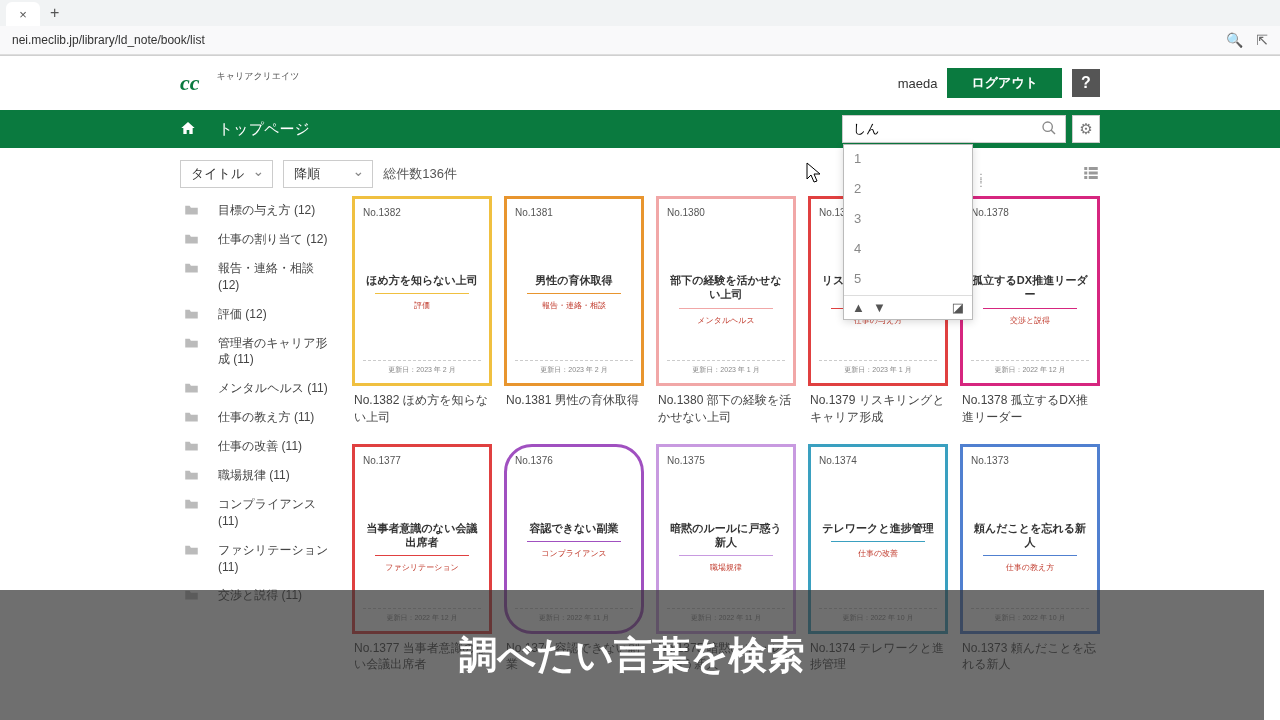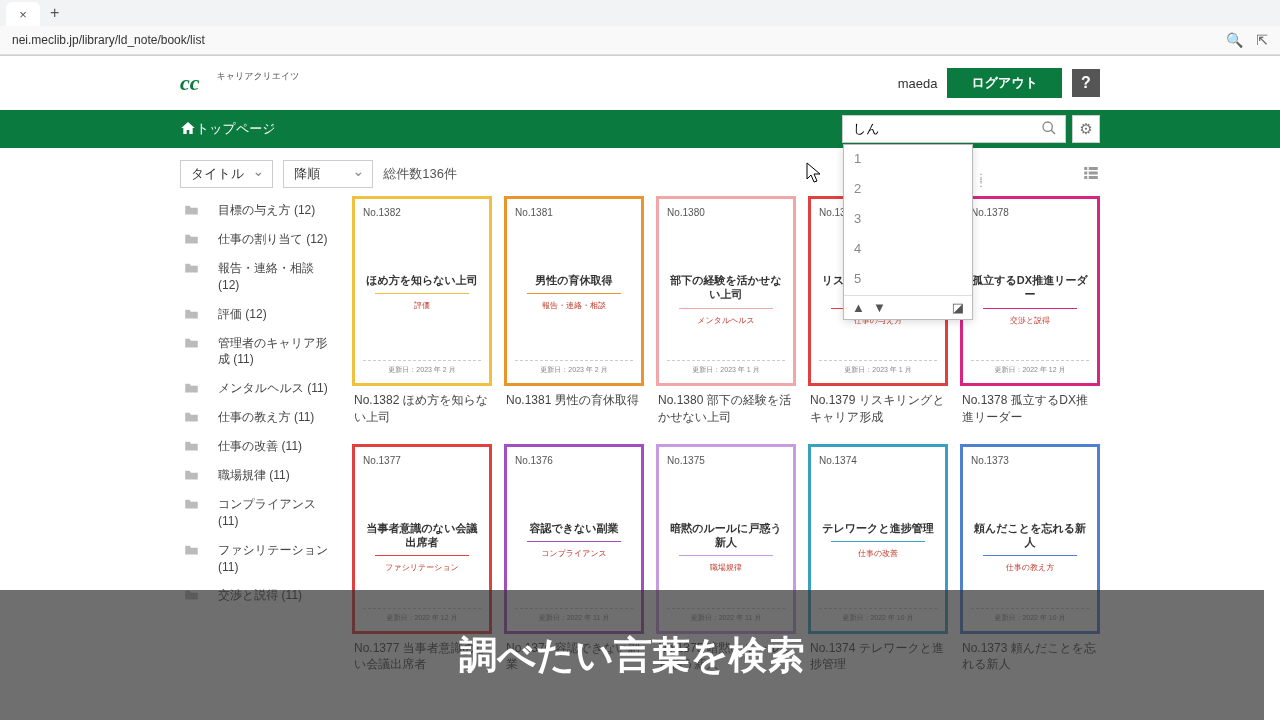--- a/index.html
+++ b/index.html
@@ -22,21 +22,21 @@
 .logo-mark { font-family: cursive; font-size: 22px; font-style: italic; color: #0a7a3f; font-weight: bold; }
 .logo-text { font-size: 9px; color: #555; }
 .header-right { display: flex; align-items: center; gap: 10px; }
 .username { font-size: 13px; color: #333; }
 .logout-btn { background: #0a7a3f; color: #fff; border: none; padding: 6px 24px; font-size: 13px; cursor: pointer; font-weight: bold; }
 .help-btn { background: #555; color: #fff; width: 28px; height: 28px; display: inline-flex; align-items: center; justify-content: center; font-weight: bold; border: none; font-size: 16px; }
 
 
 .nav-bar { background: #0a7a3f; color: #fff; }
 .nav-inner { width: 920px; margin: 0 auto; display: flex; justify-content: space-between; align-items: center; height: 38px; }
-.nav-home { display: flex; align-items: center; gap: 0; cursor: pointer; font-size: 13px; }
+.nav-home { display: flex; align-items: center; gap: 22px; cursor: pointer; font-size: 15px; }
 .nav-right { display: flex; align-items: center; gap: 6px; position: relative; }
 .search-wrap { background: #fff; border: 1px solid #ccc; display: flex; align-items: center; width: 224px; height: 28px; padding: 0 4px; position: relative; }
 .search-input { border: none; flex: 1; padding: 3px 6px; outline: none; font-size: 13px; }
 .search-icon-btn { color: #777; font-size: 14px; padding: 0 4px; }
 .gear-btn { background: #fff; border: 1px solid #ccc; width: 28px; height: 28px; display: inline-flex; align-items: center; justify-content: center; color: #777; font-size: 15px; }
 
 
 .ime-dropdown { position: absolute; top: 28px; left: 0; right: 0; background: #fff; border: 1px solid #bbb; box-shadow: 0 2px 8px rgba(0,0,0,.15); z-index: 100; width: 130px; }
 .ime-row { padding: 6px 10px; display: flex; gap: 10px; font-size: 13px; cursor: pointer; }
 .ime-num { color: #888; }
@@ -69,21 +69,21 @@
 .card-divider { border-top: 1px solid; margin: 6px 12px 0; }
 .card-sub { font-size: 8px; text-align: center; margin-top: 6px; color: #c0392b; }
 .card-date { font-size: 7px; text-align: center; margin-top: auto; color: #888; border-top: 1px dashed #ccc; padding-top: 4px; }
 .card-caption { font-size: 12px; color: #444; padding: 6px 2px; line-height: 1.4; }
 
 .c-yellow { border-color: #f0c040; } .c-yellow .card-divider{ border-color:#f0c040;}
 .c-orange { border-color: #e8952e; } .c-orange .card-divider{ border-color:#e8952e;}
 .c-pink { border-color: #f1a7a7; } .c-pink .card-divider{ border-color:#f1a7a7;}
 .c-red { border-color: #e04040; } .c-red .card-divider{ border-color:#e04040;}
 .c-magenta { border-color: #d6267f; } .c-magenta .card-divider{ border-color:#d6267f;}
-.c-purple { border-color: #a050c0; } .c-purple .card-divider{ border-color:#a050c0;}
+.c-purple { border-color: #a050c0; border-radius: 28px; } .c-purple .card-divider{ border-color:#a050c0;}
 .c-lavender { border-color: #c89ae0; } .c-lavender .card-divider{ border-color:#c89ae0;}
 .c-teal { border-color: #3aa0c0; } .c-teal .card-divider{ border-color:#3aa0c0;}
 .c-blue { border-color: #5080d0; } .c-blue .card-divider{ border-color:#5080d0;}
 
 
 .overlay { position: absolute; left: 0; right: 16px; bottom: 0; height: 130px; background: rgba(50,50,50,.7); display: flex; align-items: center; justify-content: center; color: #fff; font-size: 38px; font-weight: bold; z-index: 200; }
 
 
 .cursor { position: absolute; left: 806px; top: 162px; font-size: 18px; z-index: 150; color: #000; }
 </style>

